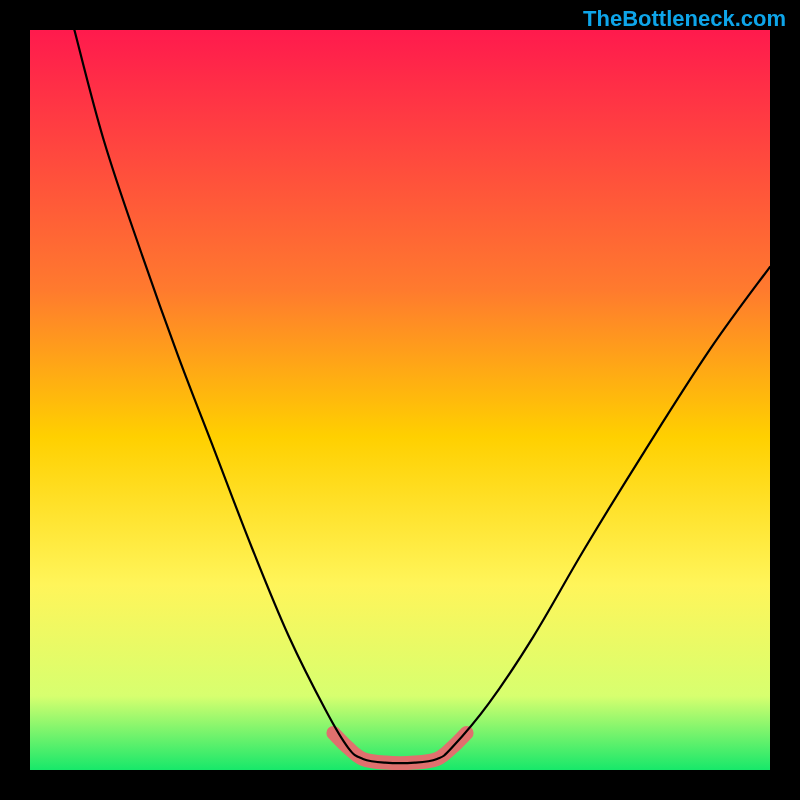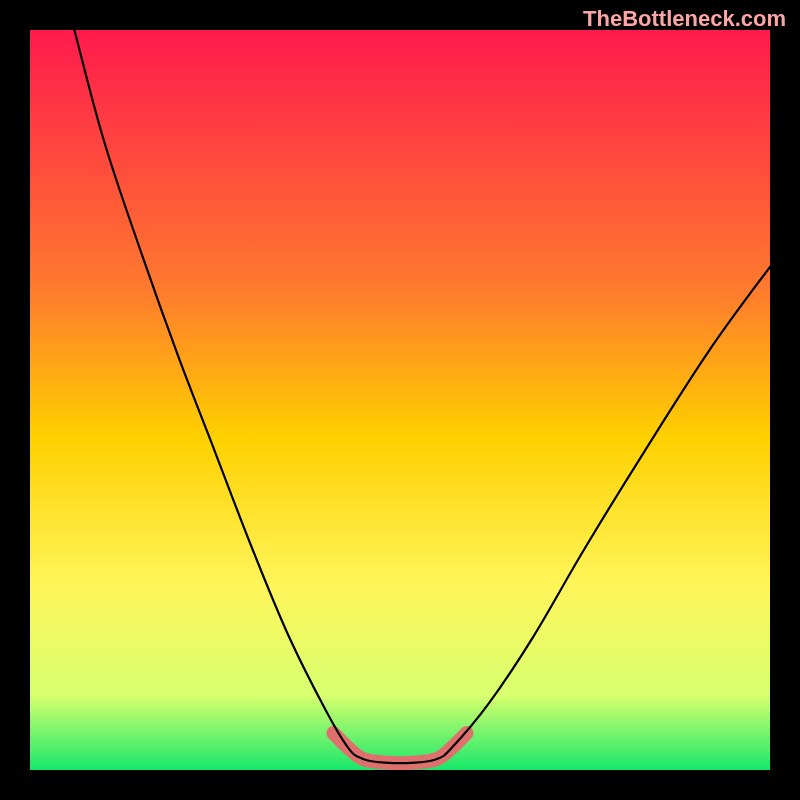--- a/index.html
+++ b/index.html
@@ -8,21 +8,21 @@
     width: 800px;
     height: 800px;
     background: #000;
     position: relative;
     font-family: Arial, sans-serif;
   }
   .watermark {
     position: absolute;
     top: 6px;
     right: 14px;
-    color: #fca5a5;
+    color: #0ea5e9;
     font-size: 22px;
     font-weight: bold;
     z-index: 10;
   }
   .chart-frame {
     position: absolute;
     left: 30px;
     top: 30px;
     width: 740px;
     height: 740px;

